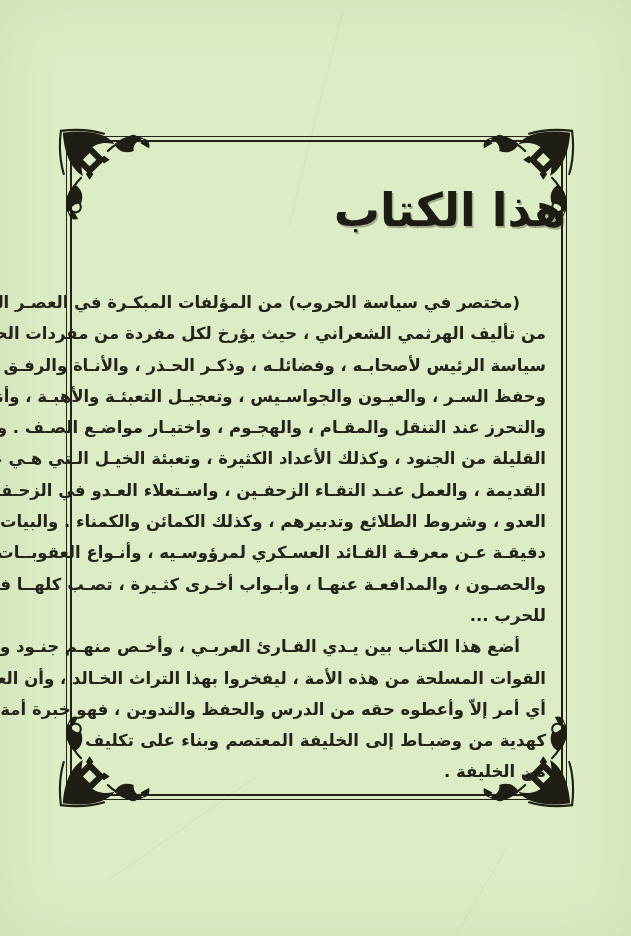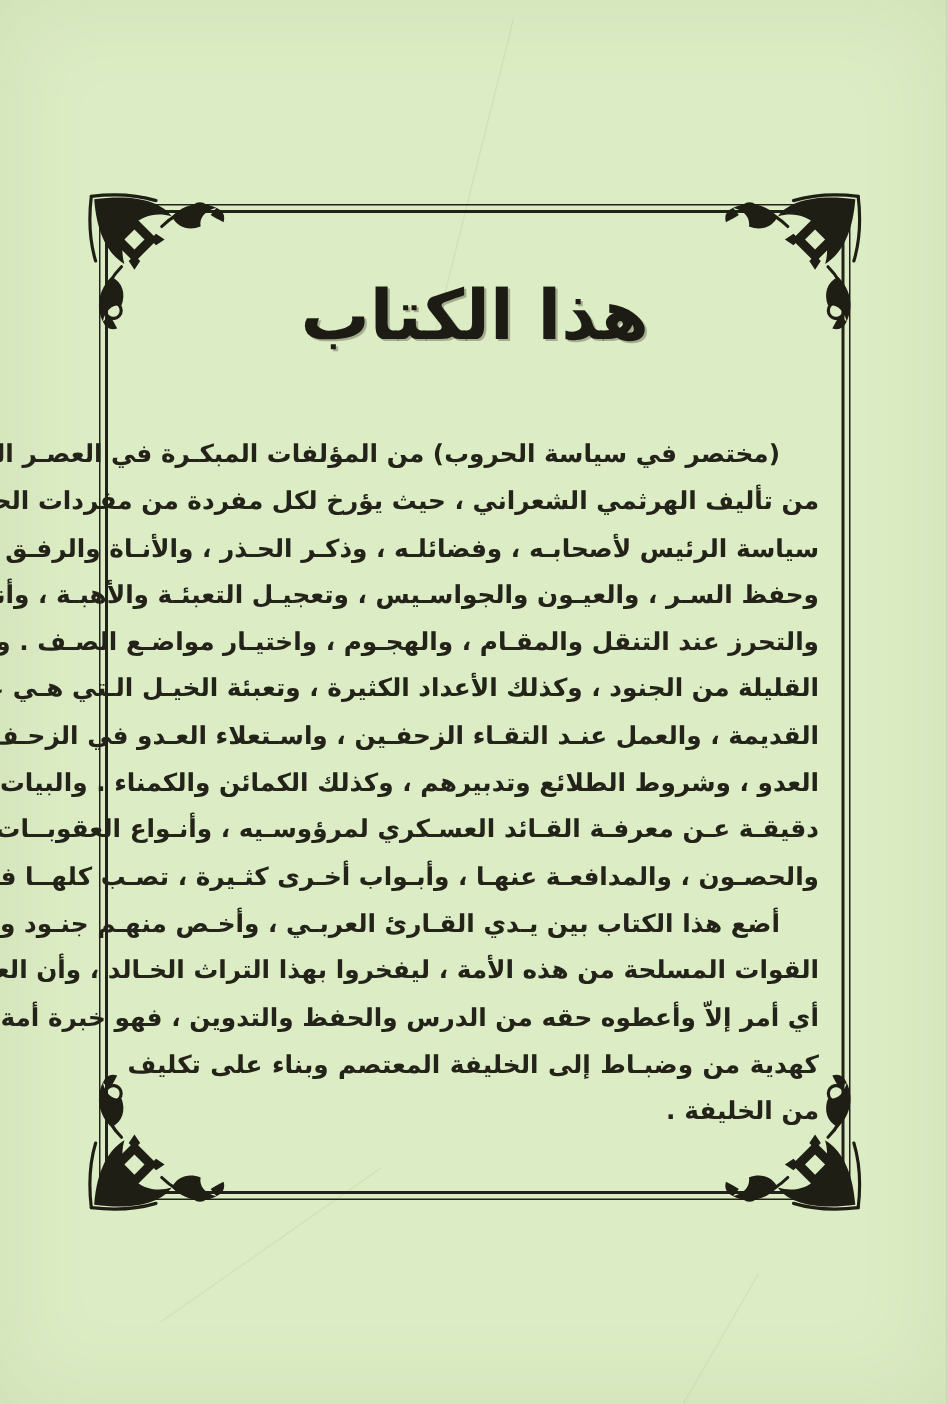--- a/index.html
+++ b/index.html
@@ -43,21 +43,20 @@
   .corner.tr{right:-9px;top:-9px;transform:scaleX(-1);}
   .corner.bl{left:-9px;bottom:-9px;transform:scaleY(-1);}
   .corner.br{right:-9px;bottom:-9px;transform:scale(-1,-1);}
 
   
   .title{
     position:absolute;
     left:0;right:0;
     top:46px;
     margin:0;
-    text-align:center;
     direction:rtl;
     font-size:46px;
     font-weight:bold;
     color:#1c1c14;
     letter-spacing:1px;
     text-shadow:1.5px 1.5px 0 rgba(60,60,45,0.35);
   }
 
   
   .text{
@@ -135,20 +134,21 @@
         <div class="line first">(مختصر في سياسة الحروب) من المؤلفات المبكـرة في العصـر العباسـي الأول</div>
         <div class="line">من تأليف الهرثمي الشعراني ، حيث يؤرخ لكل مفردة من مفردات الحرب بــدءاً مـن</div>
         <div class="line">سياسة الرئيس لأصحابـه ، وفضائلـه ، وذكـر الحـذر ، والأنـاة والرفـق ، والاستشـارة .</div>
         <div class="line">وحفظ السـر ، والعيـون والجواسـيس ، وتعجيـل التعبئـة والأهبـة ، وأنـواع التعبئــة ،</div>
         <div class="line">والتحرز عند التنقل والمقـام ، والهجـوم ، واختيـار مواضـع الصـف . وتعبئـة الأعـداد</div>
         <div class="line">القليلة من الجنود ، وكذلك الأعداد الكثيرة ، وتعبئة الخيـل الـتي هـي عمـاد المعـارك</div>
         <div class="line">القديمة ، والعمل عنـد التقـاء الزحفـين ، واسـتعلاء العـدو في الزحـف ، وعنـد انهـزام</div>
         <div class="line">العدو ، وشروط الطلائع وتدبيرهم ، وكذلك الكمائن والكمناء . والبيات ليلاً ، وتفـاصيل</div>
         <div class="line">دقيقـة عـن معرفـة القـائد العسـكري لمرؤوسـيه ، وأنـواع العقوبــات ، وفتــح القــلاع</div>
         <div class="line">والحصـون ، والمدافعـة عنهـا ، وأبـواب أخـرى كثـيرة ، تصـب كلهــا في الاســتعداد</div>
+        <div class="line last">للحرب ...</div>
       </div>
       <div class="para">
         <div class="line first">أضع هذا الكتاب بين يـدي القـارئ العربـي ، وأخـص منهـم جنـود وضبـاط</div>
         <div class="line">القوات المسلحة من هذه الأمة ، ليفخروا بهذا التراث الخـالد ، وأن العـرب لم يـتركوا</div>
         <div class="line">أي أمر إلاّ وأعطوه حقه من الدرس والحفظ والتدوين ، فهو خبرة أمة ، سيما وأنه جاء</div>
         <div class="line last">كهدية من وضبـاط إلى الخليفة المعتصم وبناء على تكليف من الخليفة .</div>
       </div>
     </div>
   </div>
 </div>

